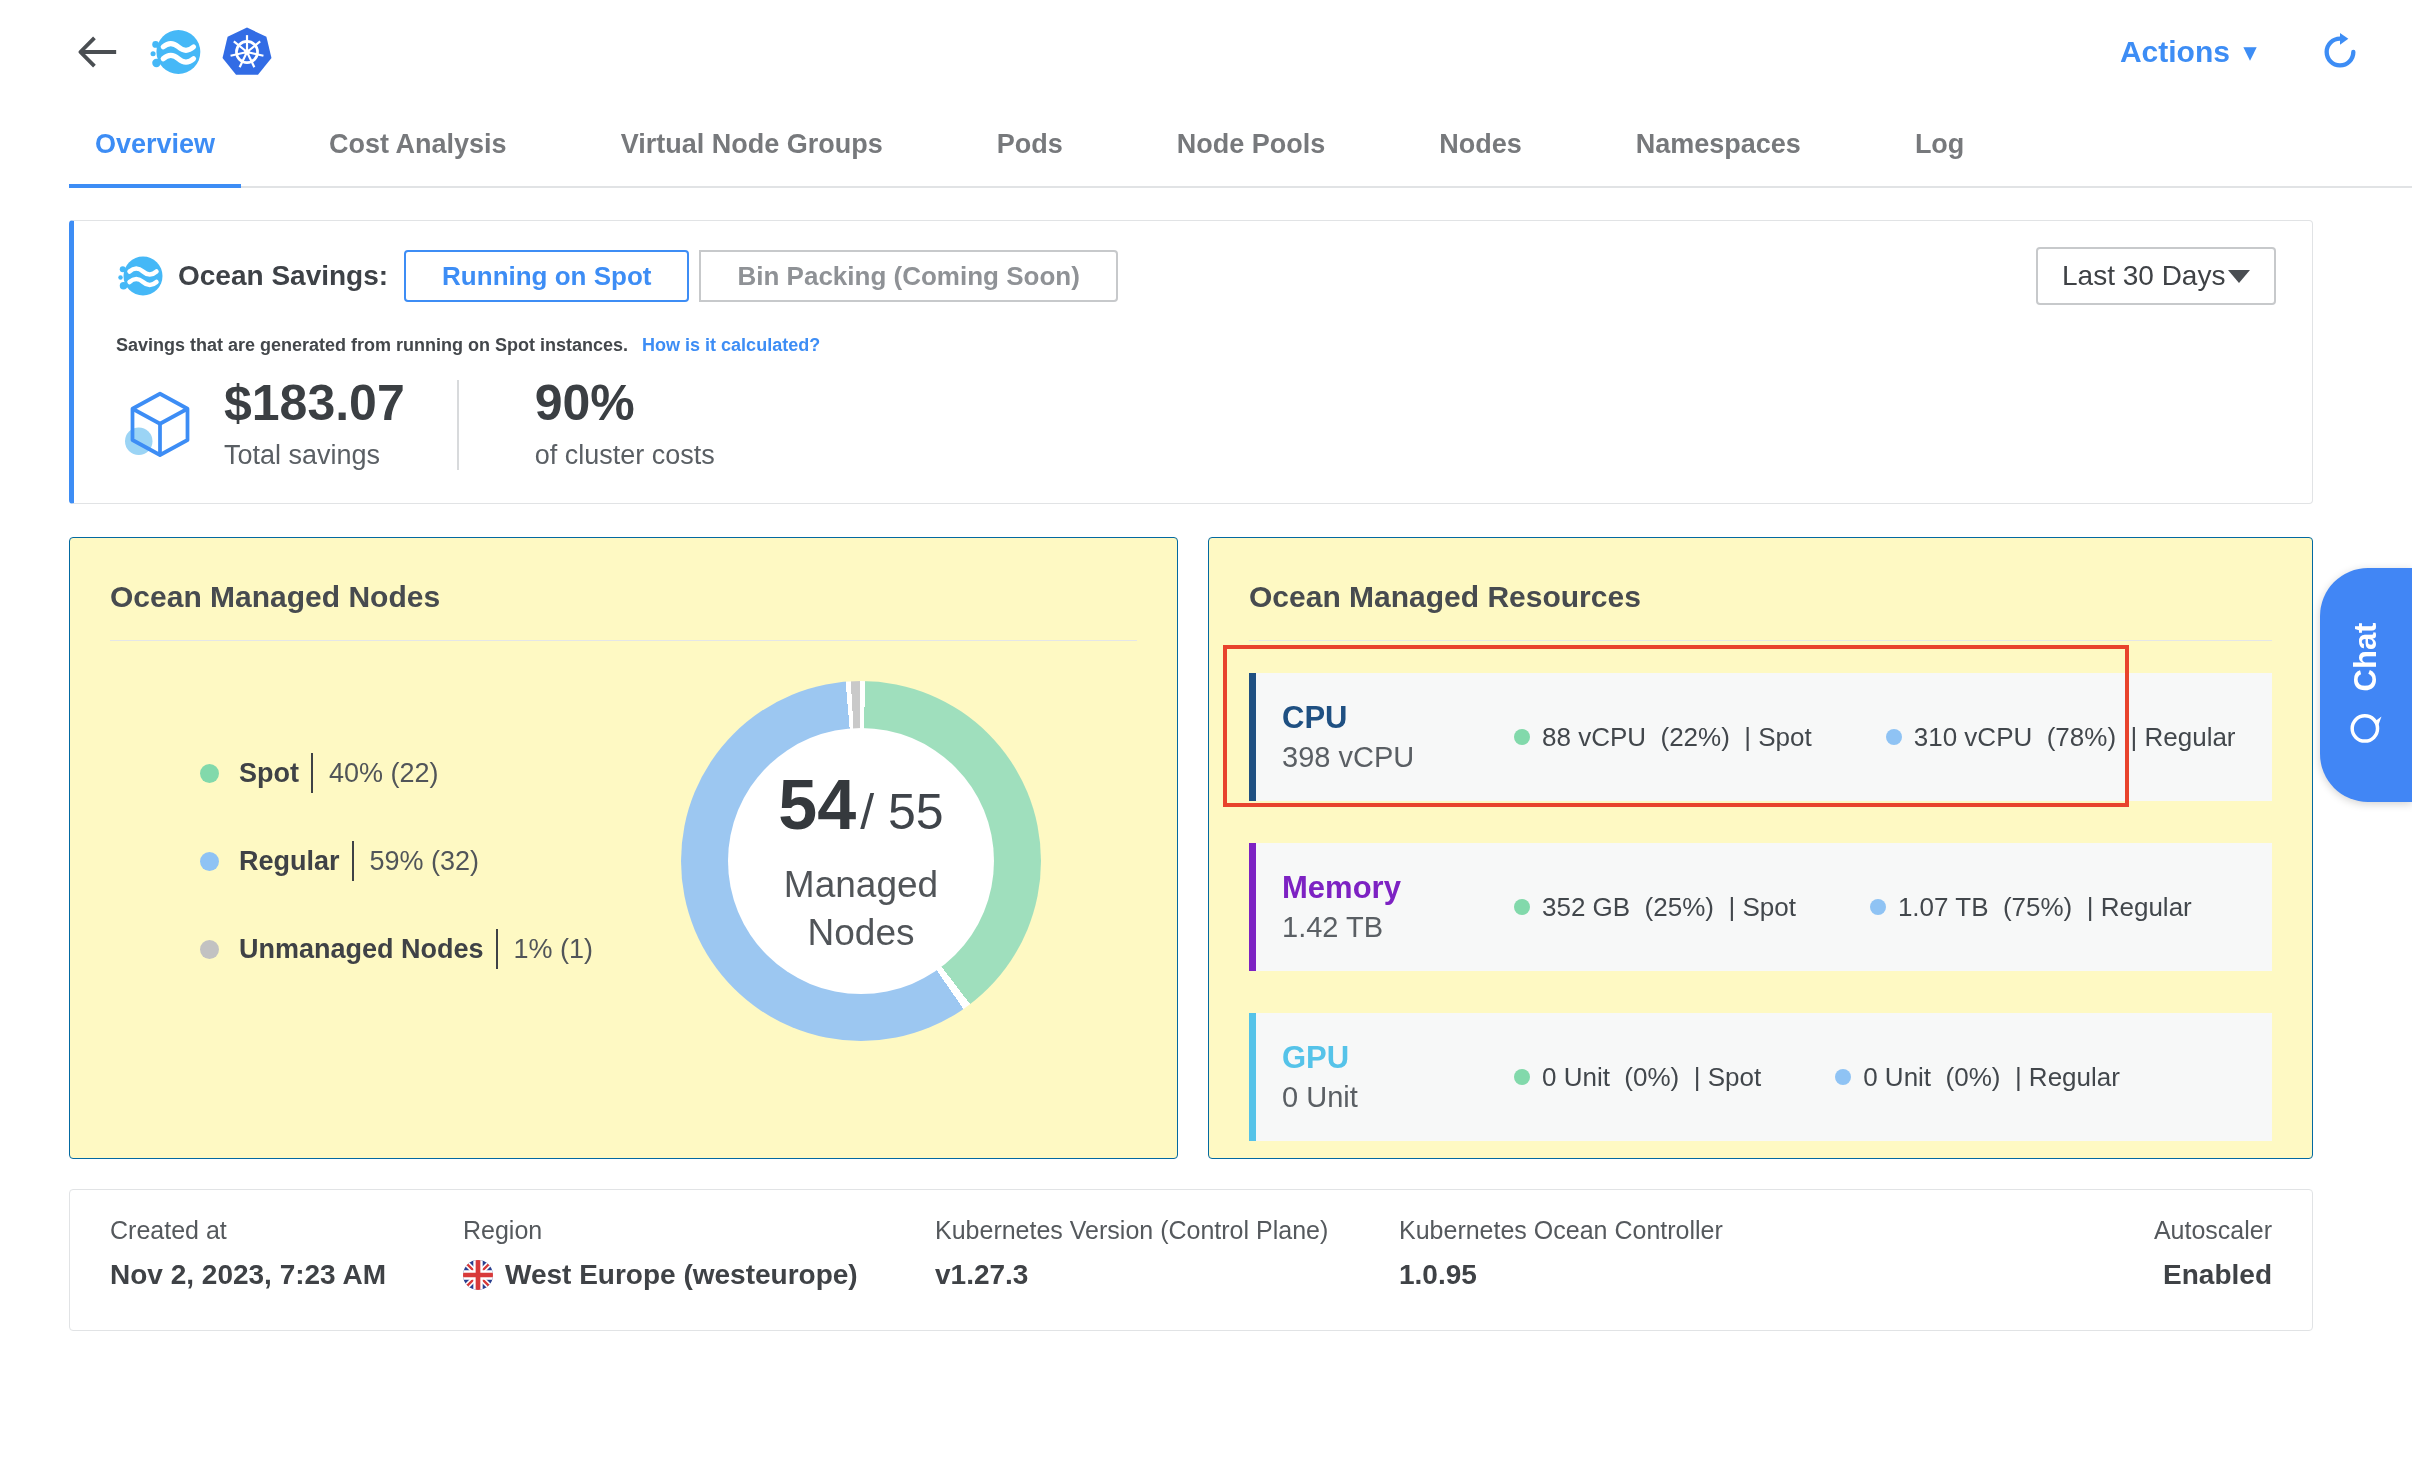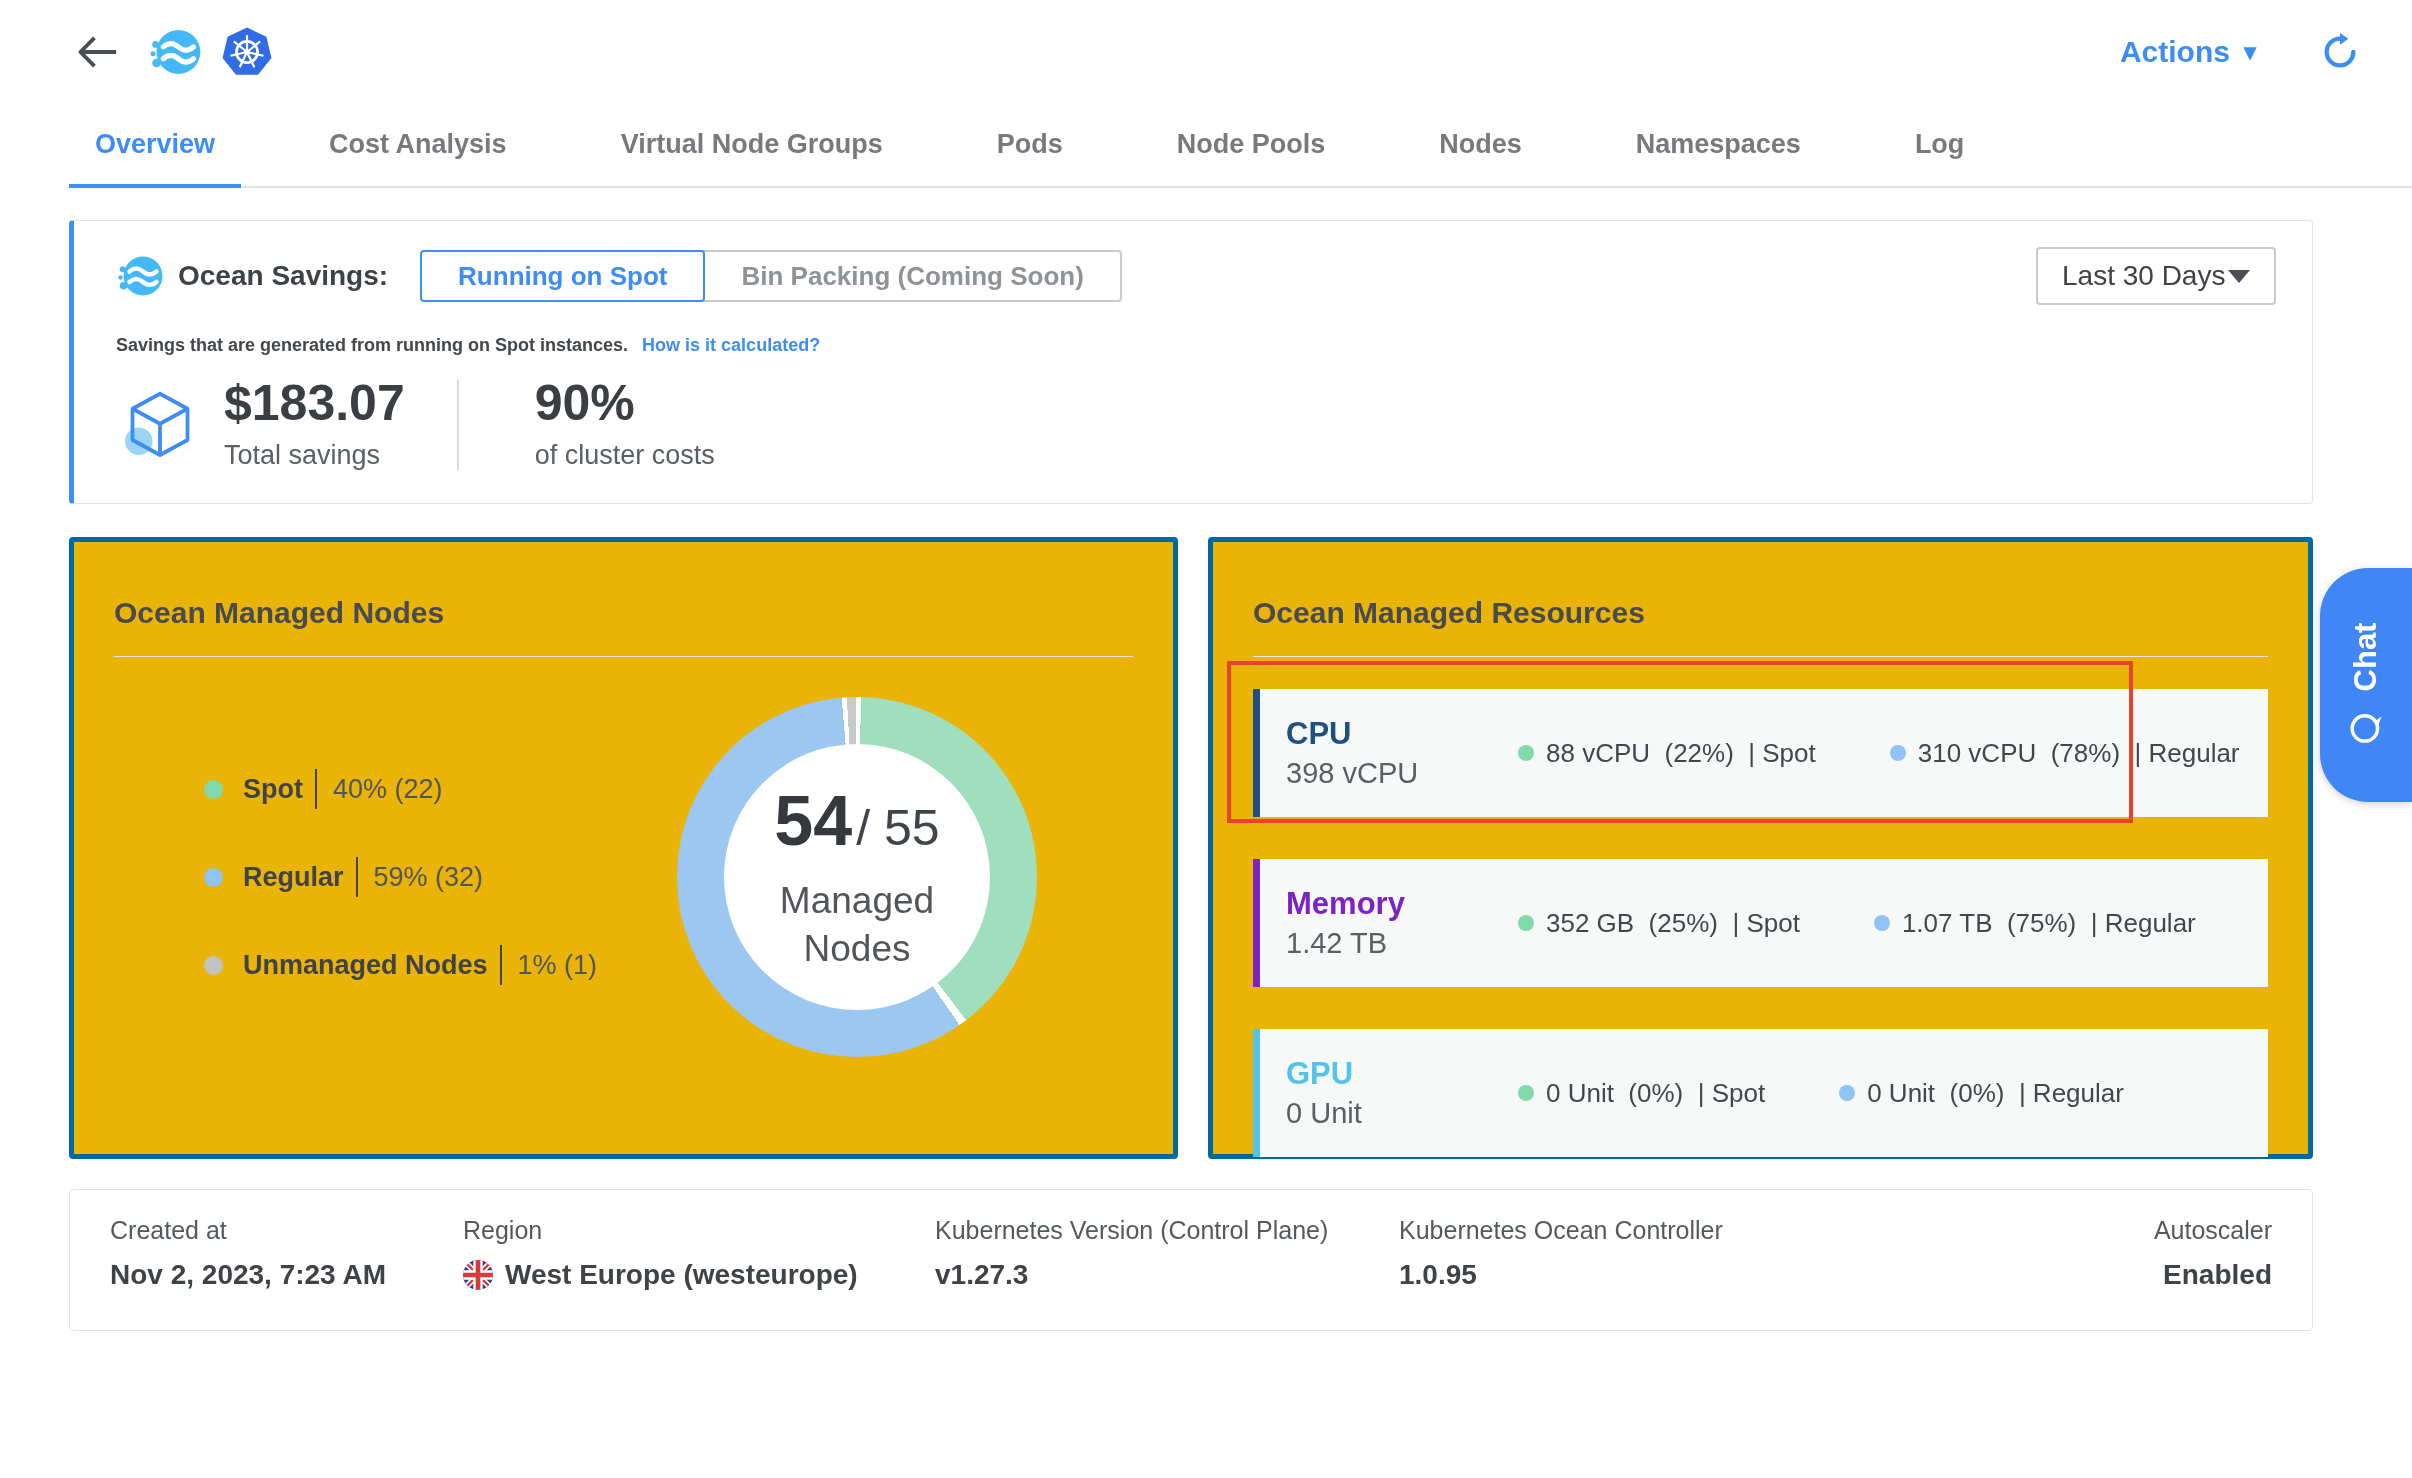--- a/index.html
+++ b/index.html
@@ -30,41 +30,41 @@
   .tab.active { color:#3d8df5; border-bottom-color:#3d8df5; }
 
   .content { padding:0 99px 0 69px; }
 
   
   .savings-card { margin-top:32px; border:1px solid #e1e3e5; border-left:5px solid #3d8df5;
     border-radius:4px; padding:26px 36px 32px 42px; background:#fff; }
   .sv-row1 { display:flex; align-items:center; }
   .wave-sm { width:48px; height:48px; margin-right:14px; flex:none; }
   .sv-label { font-size:28px; font-weight:700; color:#3e4247; white-space:nowrap; }
-  .toggle-group { display:flex; margin-left:32px; }
+  .toggle-group { display:flex; margin-left:16px;gap:12px; }
   .toggle { height:52px; padding:0 36px; display:flex; align-items:center; font-size:26px; font-weight:700;
     background:#fff; border:2px solid #c7c9cb; color:#8f9296; border-radius:4px; cursor:pointer; white-space:nowrap; }
   .toggle.active { border-color:#3d8df5; color:#3d8df5; position:relative; z-index:1; }
   .toggle.disabled { margin-left:-2px; border-radius:0 4px 4px 0; }
   .period { margin-left:auto; width:240px; height:58px; border:2px solid #c7c9cb; border-radius:4px;
     display:flex; align-items:center; padding:0 24px; font-size:28px; color:#3f4246; cursor:pointer; background:#fff; }
   .period .tri { margin-left:auto; width:0; height:0; border-left:11px solid transparent;
     border-right:11px solid transparent; border-top:13px solid #4a4e52; }
   .sv-row2 { margin-top:30px; display:flex; gap:14px; font-size:18px; font-weight:700; color:#43474b; }
   .sv-link { color:#3d8df5; cursor:pointer; }
   .sv-row3 { margin-top:22px; display:flex; align-items:center; }
   .cube { width:80px; height:80px; margin-left:4px; flex:none; }
   .sv-stat { margin-left:24px; }
   .sv-amount { font-size:50px; font-weight:700; color:#3b3f43; line-height:1; }
   .sv-sub { font-size:27px; color:#5a5f64; margin-top:12px; }
   .sv-divider { width:2px; height:90px; background:#d8dadc; margin:0 52px; }
 
   
   .mid-row { display:flex; gap:30px; margin-top:33px; }
-  .card { border:5px solid #0369a1; border-radius:4px; background:#eab308; height:622px; padding:16px 40px; }
+  .card { border:1px solid #0369a1; border-radius:4px; background:#fef9c3; height:622px; padding:4px 40px; }
   .nodes-card { width:1109px; flex:none; }
   .res-card { flex:1; }
   .card-title { font-size:30px; font-weight:700; color:#474b4f; padding-top:38px; }
   .card-hr { border:none; border-top:1px solid #e4e6e8; margin:26px 0 0; }
 
   .nodes-content { display:flex; align-items:center; margin-top:40px; }
   .legend { margin-left:90px; display:flex; flex-direction:column; gap:48px; }
   .legend-item { display:flex; align-items:center; font-size:27px; cursor:pointer; }
   .legend-dot { width:19px; height:19px; border-radius:50%; margin-right:20px; flex:none; }
   .legend-name { font-weight:700; color:#3f4246; white-space:nowrap; }

